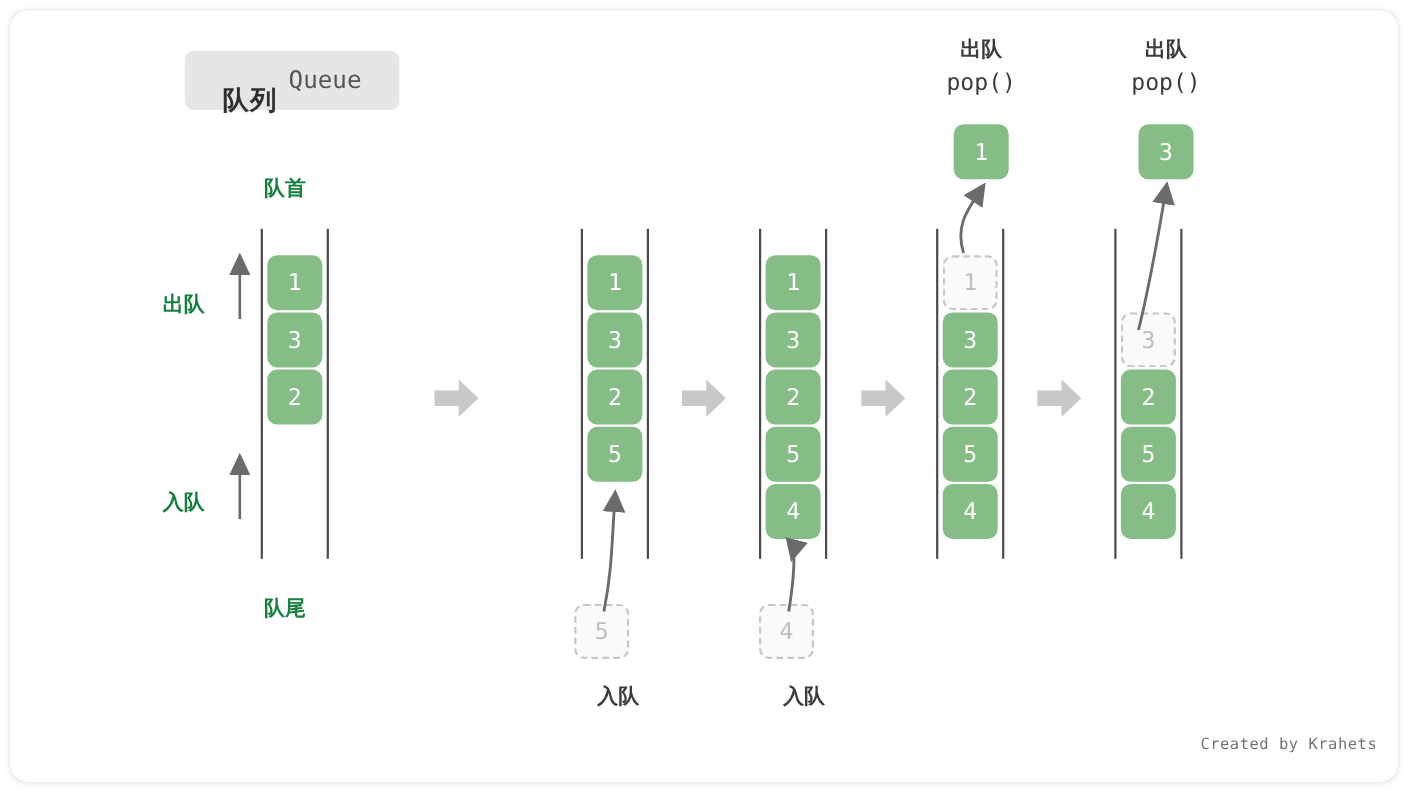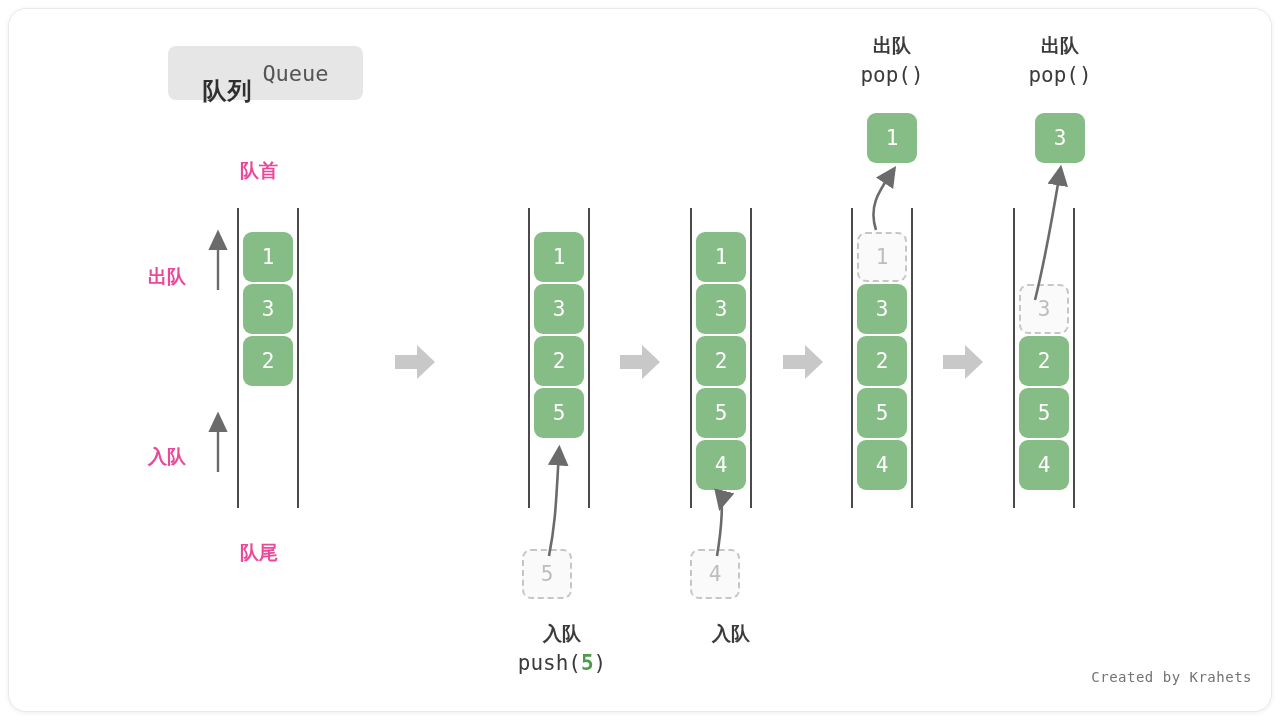--- a/index.html
+++ b/index.html
@@ -56,21 +56,21 @@
     font-family: "DejaVu Sans Mono", "Liberation Mono", monospace;
     font-size: 22px;
     color: #555555;
   }
 
   
   .cn-label {
     position: absolute;
     font-size: 19px;
     font-weight: bold;
-    color: #ec4899;
+    color: #15803d;
     white-space: nowrap;
   }
   .op-label {
     position: absolute;
     text-align: center;
     white-space: nowrap;
     line-height: 1.45;
   }
   .op-cn {
     display: block;
@@ -226,21 +226,20 @@
   <div id="free-boxes">
       <div class="freebox ghost" style="left: 522px; top: 549px;">5</div>
       <div class="freebox ghost" style="left: 690px; top: 549px;">4</div>
       <div class="freebox solid" style="left: 867px; top: 113px;">1</div>
       <div class="freebox solid" style="left: 1035px; top: 113px;">3</div>
     </div>
 
   <div id="op-labels">
       <div class="op-label" style="left: 482px; top: 620px; width: 160px;">
         <span class="op-cn">入队</span>
-        <span class="op-code">push(<span class="num">5</span>)</span>
       </div>
       <div class="op-label" style="left: 651px; top: 620px; width: 160px;">
         <span class="op-cn">入队</span>
       </div>
       <div class="op-label" style="left: 812px; top: 32px; width: 160px;">
         <span class="op-cn">出队</span>
         <span class="op-code">pop()</span>
       </div>
       <div class="op-label" style="left: 980px; top: 32px; width: 160px;">
         <span class="op-cn">出队</span>

